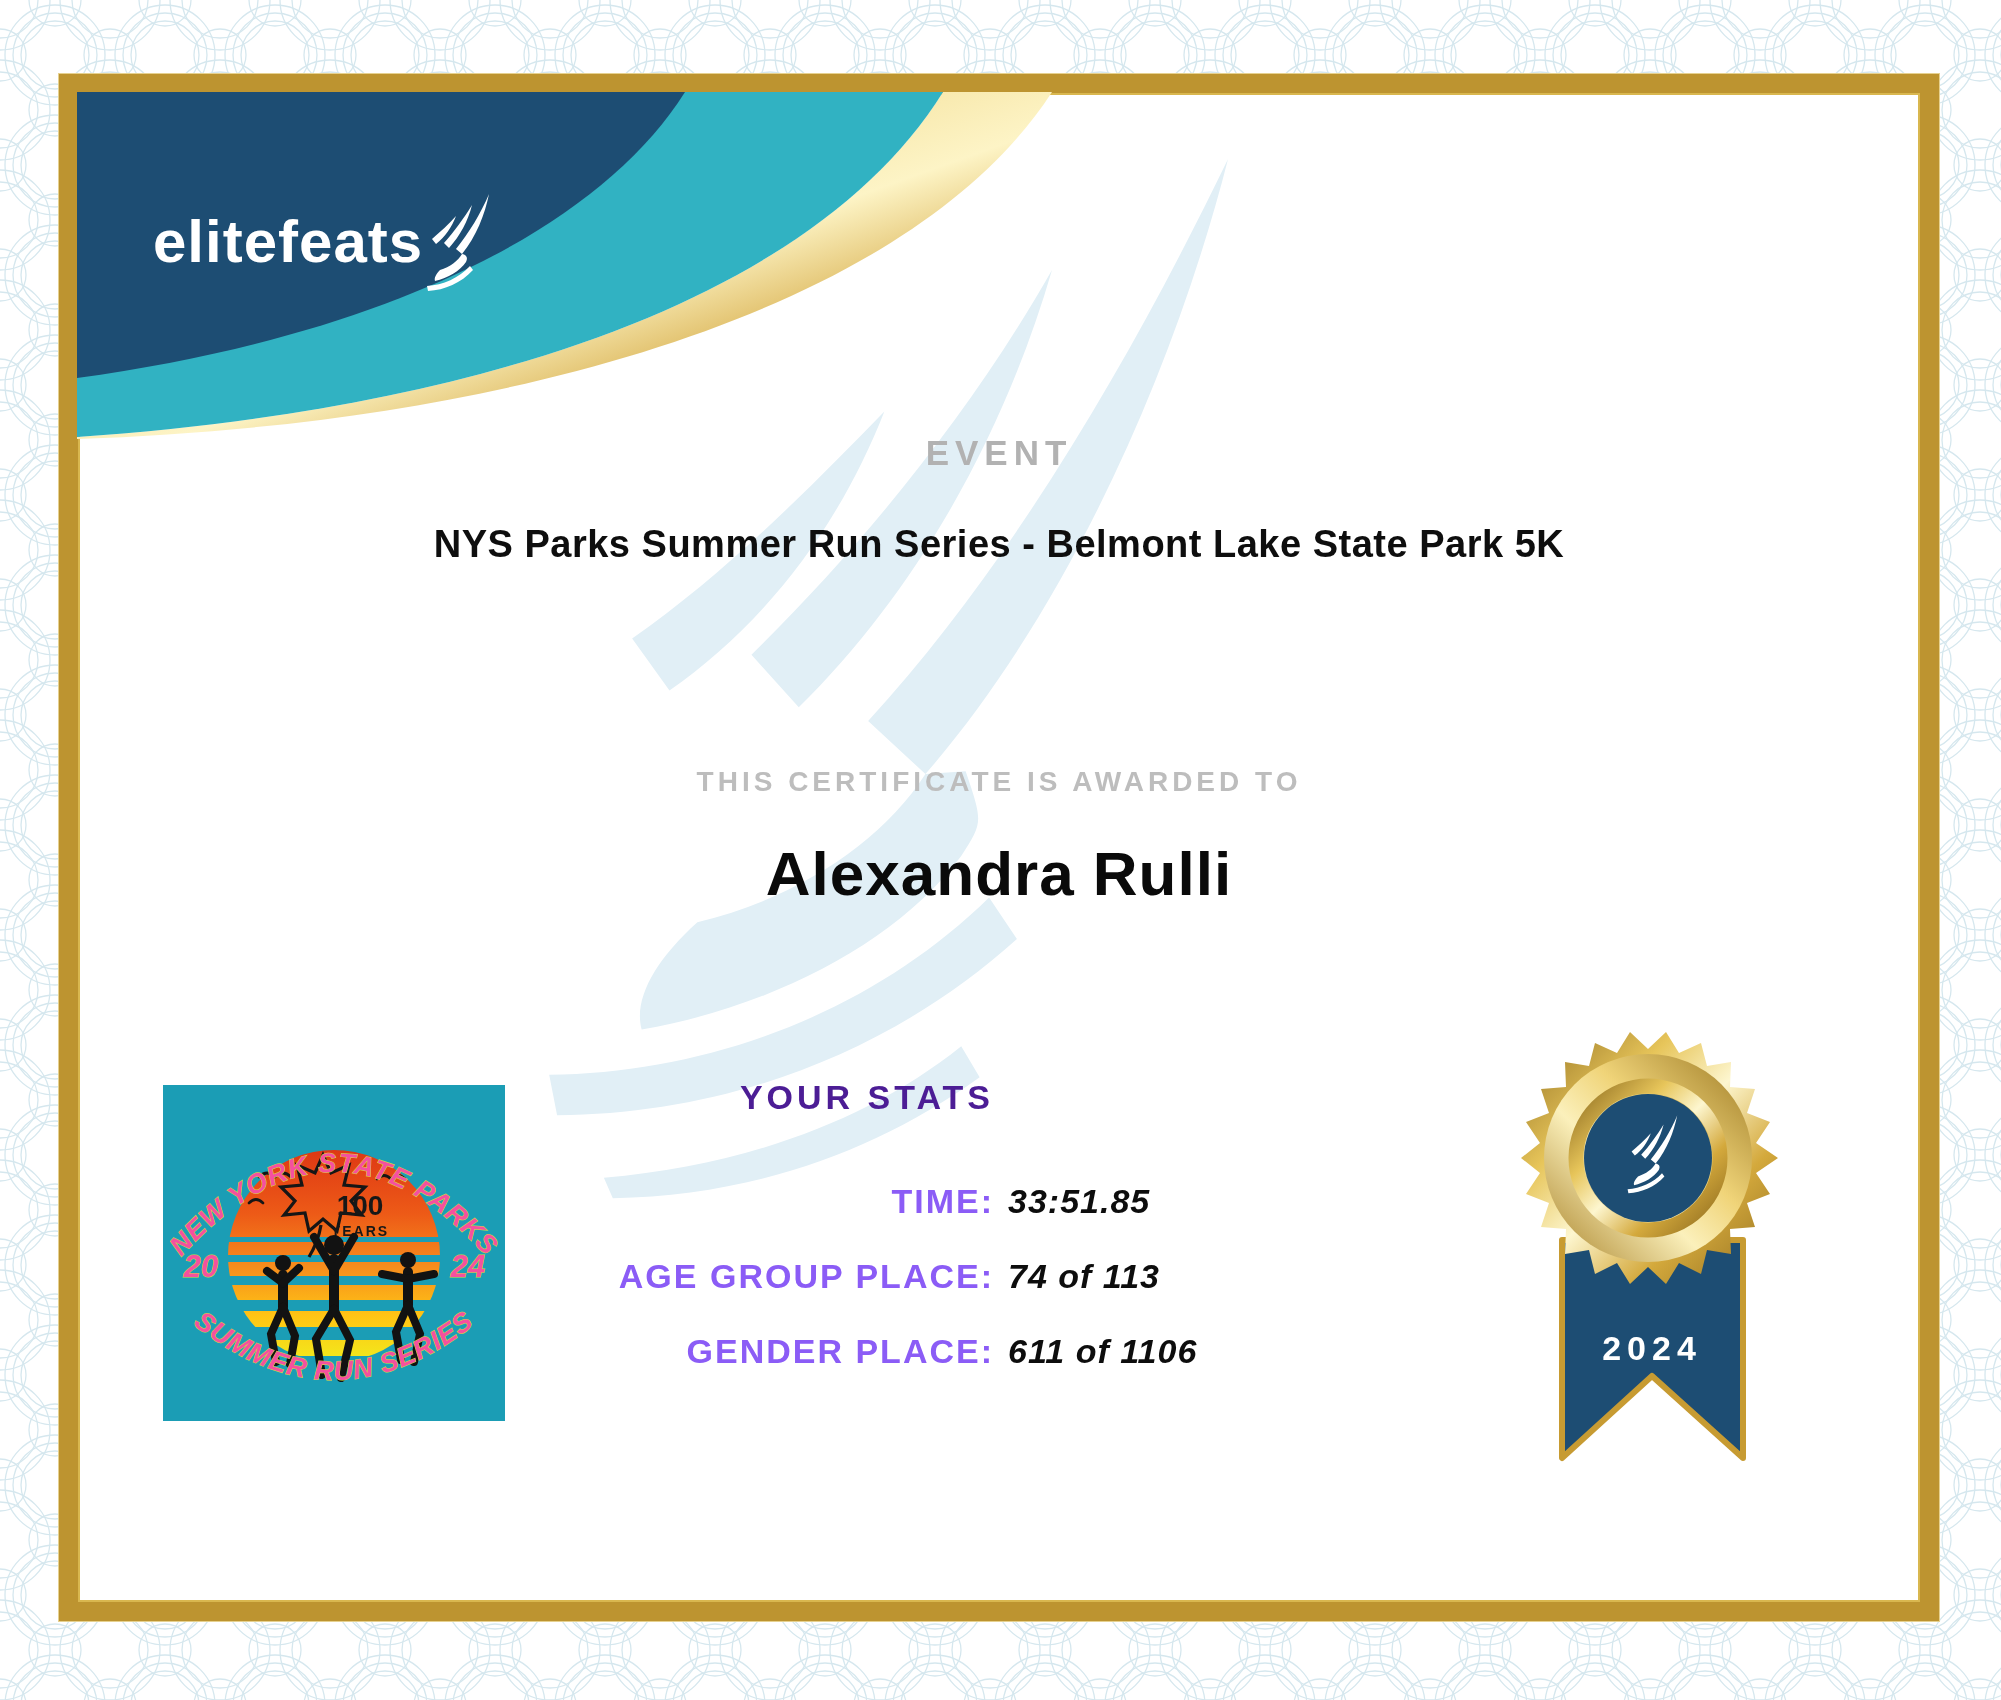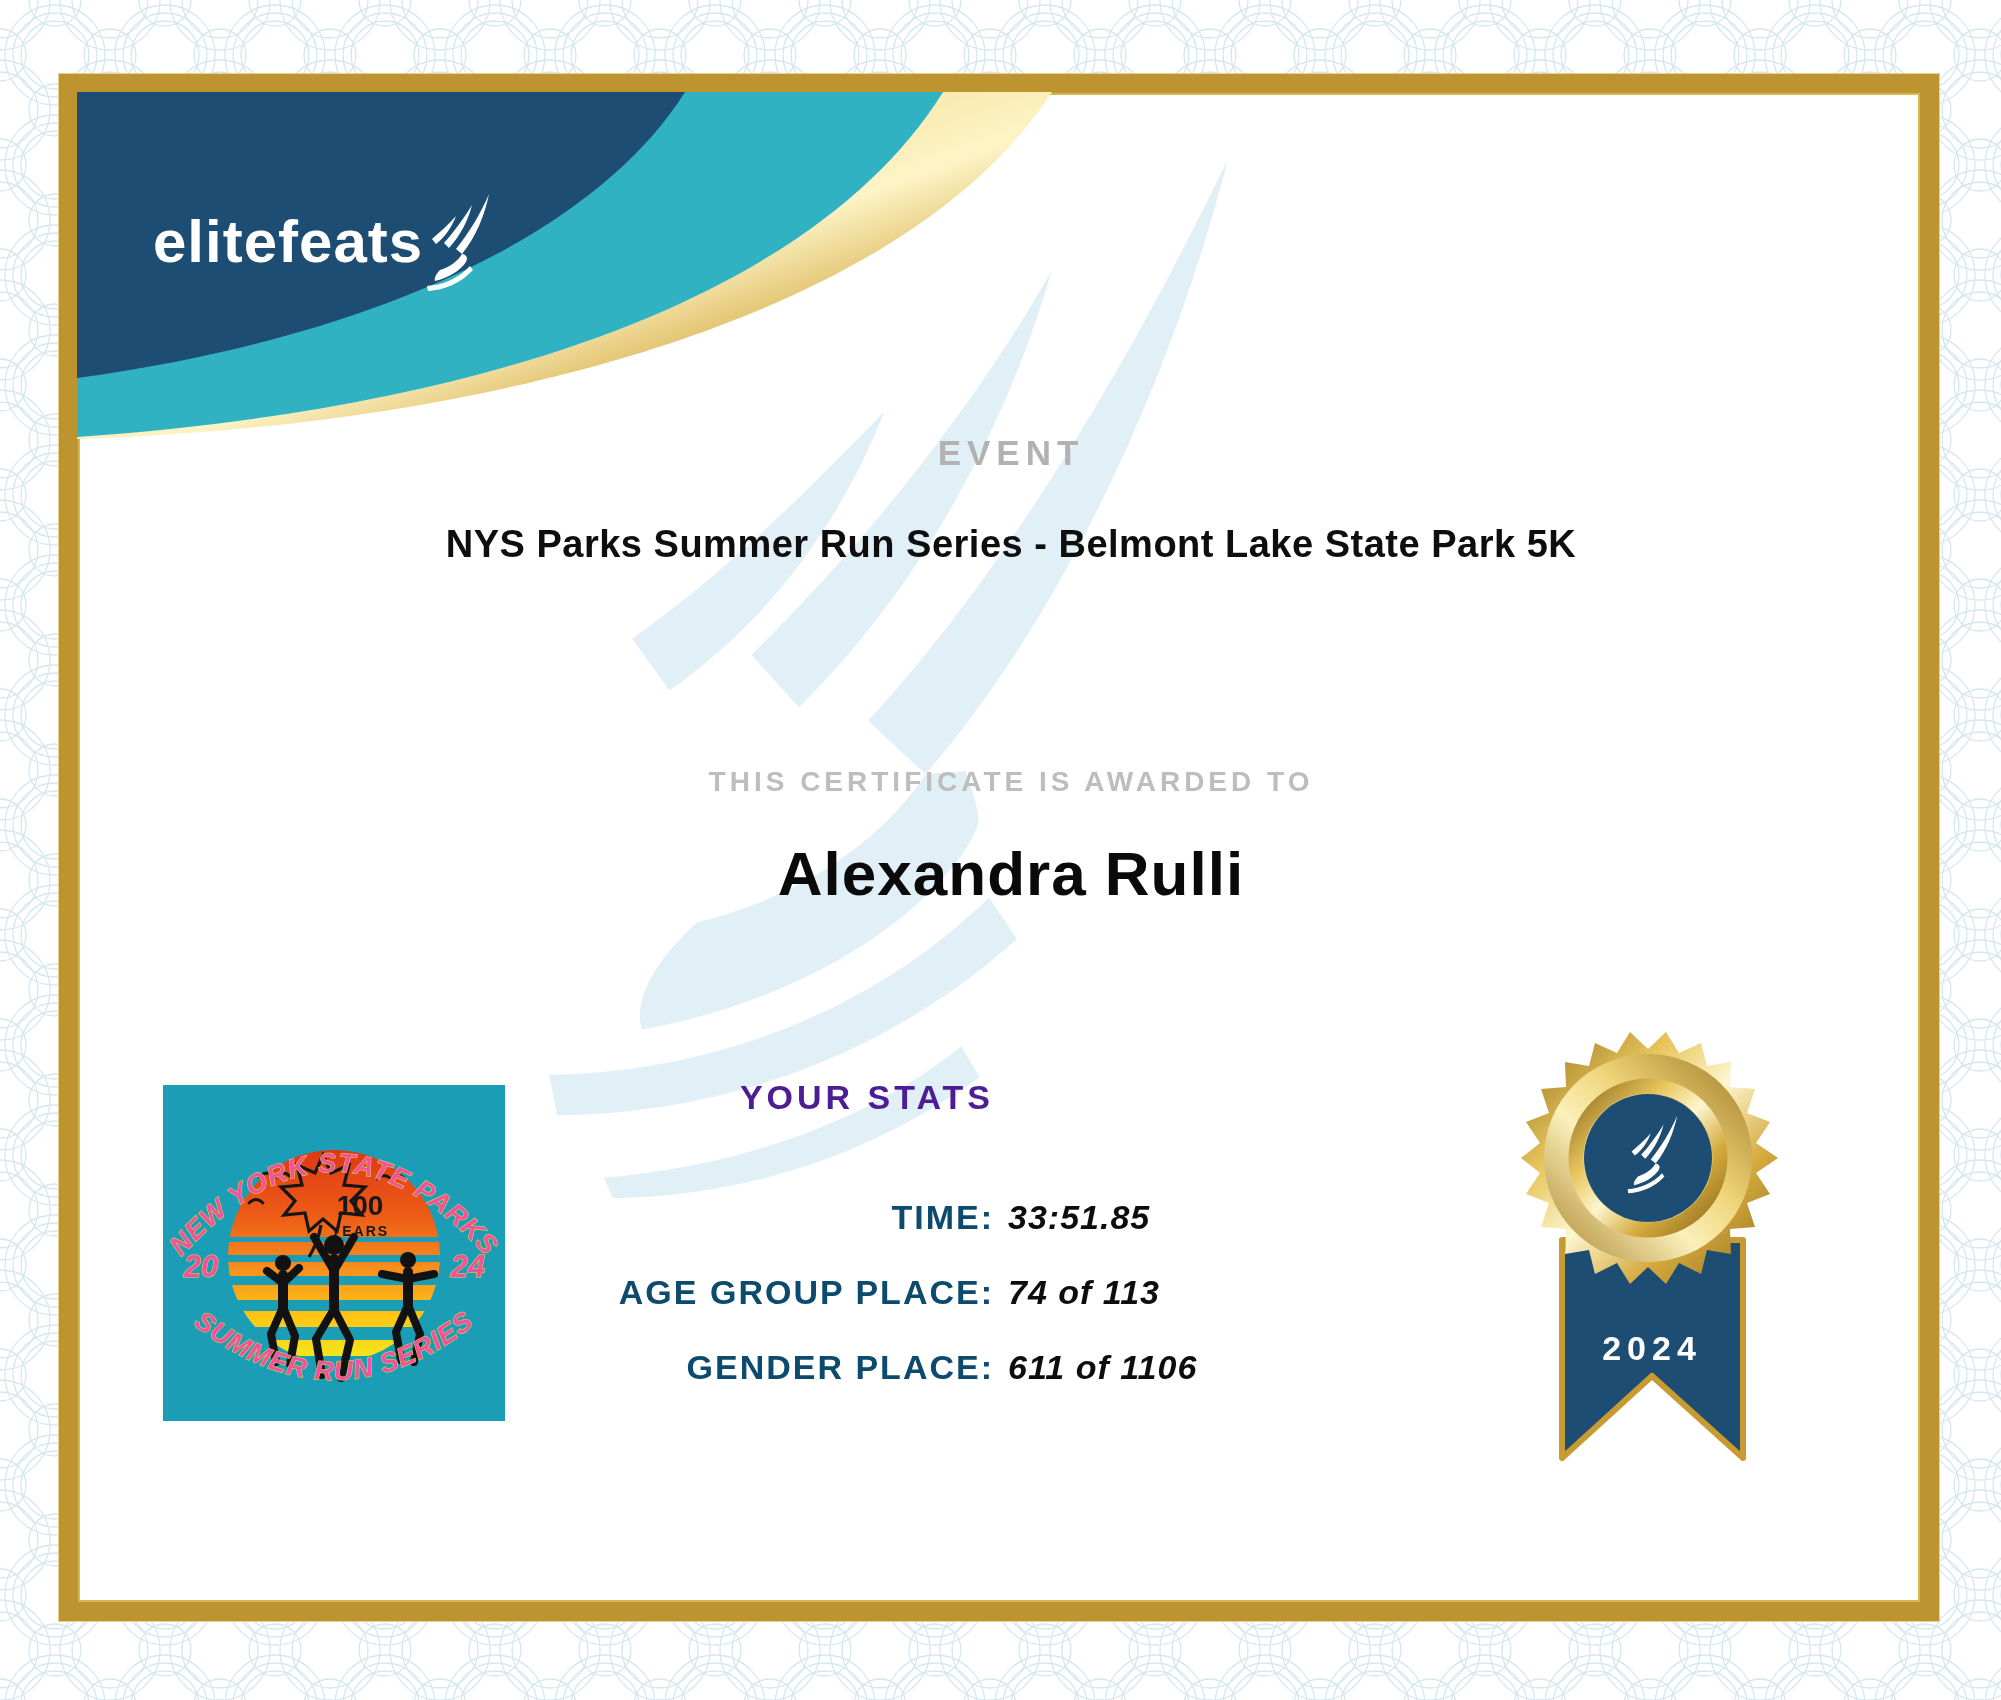--- a/index.html
+++ b/index.html
@@ -8,35 +8,35 @@
     font-family:"Liberation Sans",sans-serif;
   }
   .guilloche{position:absolute;left:0;top:0;width:100%;height:100%;}
   .frame{
     position:absolute;left:59px;top:74px;width:1880px;height:1547px;
     box-sizing:border-box;border:19px solid #bd9430;background:#ffffff;
     box-shadow:inset 0 0 0 2px #d9b74f, 0 0 0 1px #e6d18f;
   }
   .watermark{position:absolute;left:330px;top:110px;width:1045px;height:1150px;}
   .header-swoosh{position:absolute;left:77px;top:92px;width:1000px;height:370px;}
-  .centered-line{position:absolute;left:59px;width:1880px;text-align:center;white-space:nowrap;padding-left:12px;}
+  .centered-line{position:absolute;left:59px;width:1880px;text-align:center;white-space:nowrap;}
   .event-label{top:433px;font-size:35px;font-weight:bold;letter-spacing:6px;color:#b2b2b2;}
   .event-name{top:523px;font-size:38px;font-weight:bold;color:#0e0e0e;letter-spacing:0.5px;}
   .awarded-line{top:766px;font-size:28px;font-weight:bold;letter-spacing:4px;color:#bdbdbd;}
   .recipient-name{top:838px;font-size:62px;font-weight:bold;color:#0a0a0a;letter-spacing:1px;}
   .division{top:933px;font-size:44px;font-weight:normal;color:#161616;}
   .stats-heading{
     position:absolute;left:59px;top:1078px;width:935px;text-align:right;
     font-size:34px;font-weight:bold;letter-spacing:4px;color:#4c1d95;white-space:nowrap;
   }
   .stats-rows{position:absolute;left:59px;top:1182px;}
   .stat-row{display:flex;align-items:baseline;height:34px;margin-bottom:41px;}
   .stat-label{
     flex:0 0 935px;text-align:right;font-size:34px;font-weight:600;
-    letter-spacing:2px;color:#0c4a6e;white-space:nowrap;margin-top:16px;
+    letter-spacing:2px;color:#8b5cf6;white-space:nowrap;
   }
   .stat-value{margin-left:14px;font-size:34px;font-weight:bold;color:#0d0d0d;letter-spacing:1px;white-space:nowrap;font-style:italic;}
   .event-logo{position:absolute;left:163px;top:1085px;width:342px;height:336px;}
   .medal{position:absolute;left:1500px;top:1020px;width:300px;height:460px;}
   .medal-caption{
     position:absolute;left:1468px;top:1478px;width:360px;text-align:center;
     font-size:34px;font-weight:bold;letter-spacing:2px;color:#36a6b5;line-height:39px;white-space:nowrap;
   }
   .arc-text{font-style:italic;font-weight:bold;fill:#f5509f;stroke:#d7e043;stroke-width:1px;paint-order:stroke;}
 </style>

